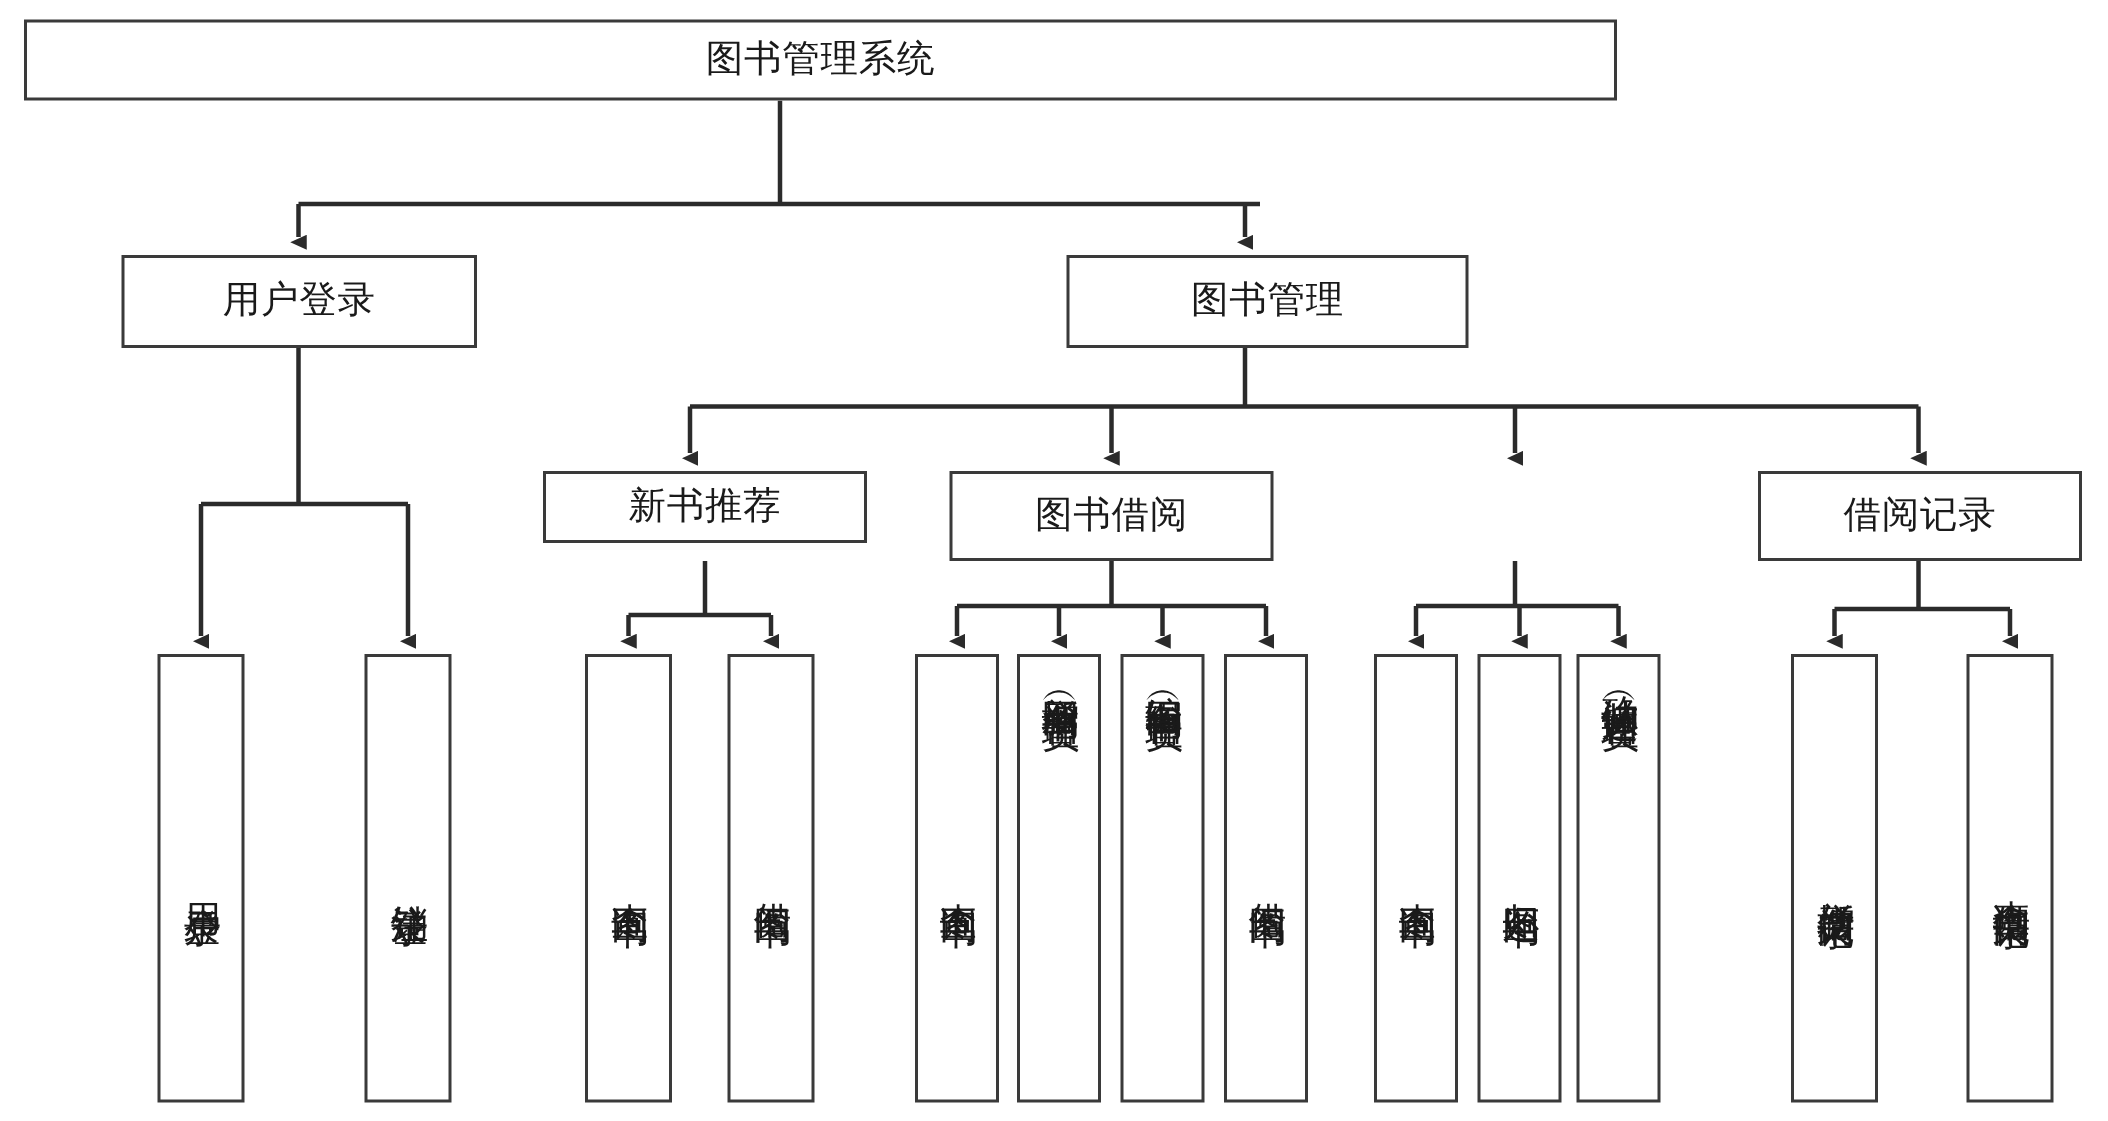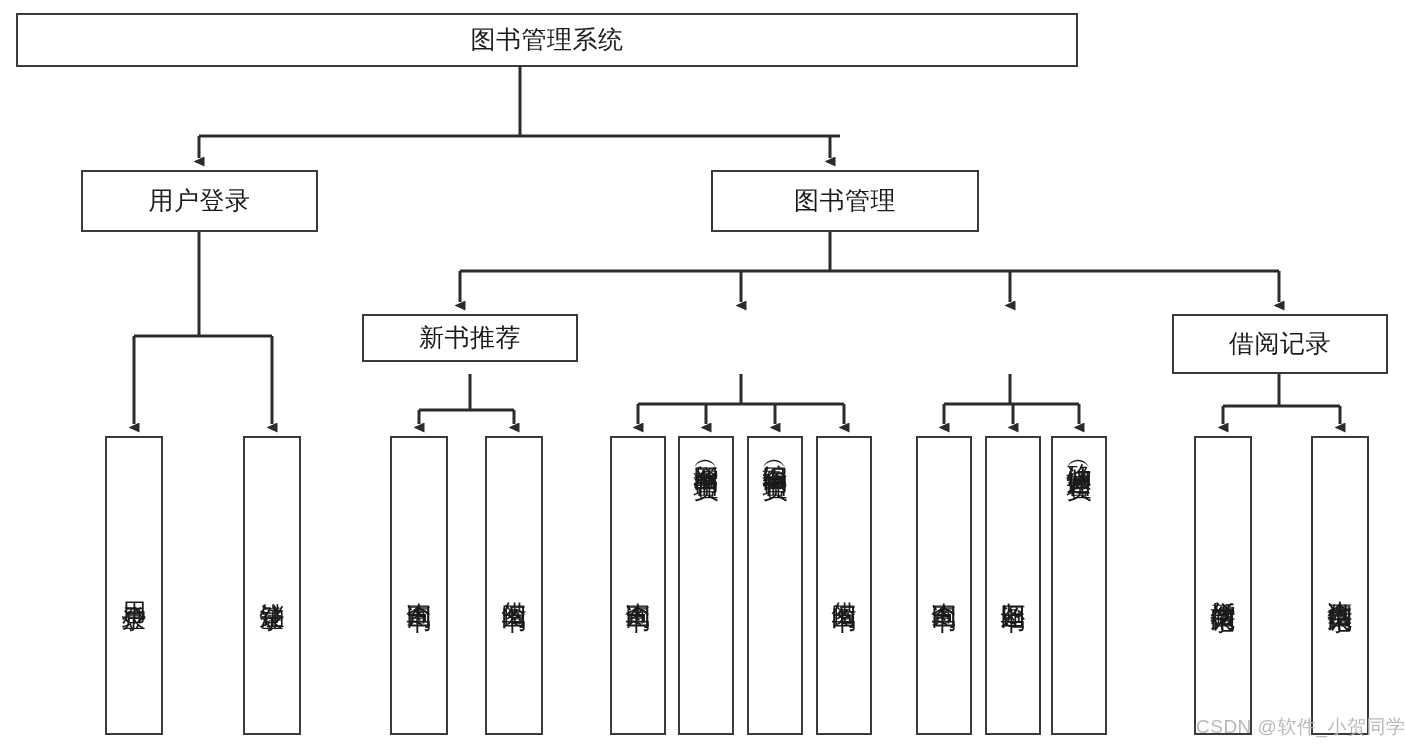--- a/index.html
+++ b/index.html
@@ -137,20 +137,23 @@
   <div class="node horiz" style="left:81px;top:170px;width:237px;height:62px">
     <span class="node-label">用户登录</span>
   </div>
   <div class="node horiz" style="left:711px;top:170px;width:268px;height:62px">
     <span class="node-label">图书管理</span>
   </div>
 
   <div class="node horiz" style="left:362px;top:314px;width:216px;height:48px">
     <span class="node-label">新书推荐</span>
   </div>
+  <div class="node horiz" style="left:633px;top:314px;width:216px;height:60px">
+    <span class="node-label">图书借阅</span>
+  </div>
   <div class="node horiz" style="left:1172px;top:314px;width:216px;height:60px">
     <span class="node-label">借阅记录</span>
   </div>
 
   <div class="node vert short" style="left:105px;top:436px;width:58px;height:299px">
     <span class="node-label">用户登录</span>
   </div>
   <div class="node vert short" style="left:243px;top:436px;width:58px;height:299px">
     <span class="node-label">注销登录</span>
   </div>
@@ -181,15 +184,14 @@
   <div class="node vert" style="left:1051px;top:436px;width:56px;height:299px">
     <span class="node-label">确认归还（管理员）</span>
   </div>
   <div class="node vert short" style="left:1194px;top:436px;width:58px;height:299px">
     <span class="node-label">新增借阅记录</span>
   </div>
   <div class="node vert short" style="left:1311px;top:436px;width:58px;height:299px">
     <span class="node-label">查询借阅记录</span>
   </div>
 
-  <div class="watermark" style="left:1196px;top:714px">CSDN @软件_小贺同学</div>
 
 </div>
 
 </body></html>

